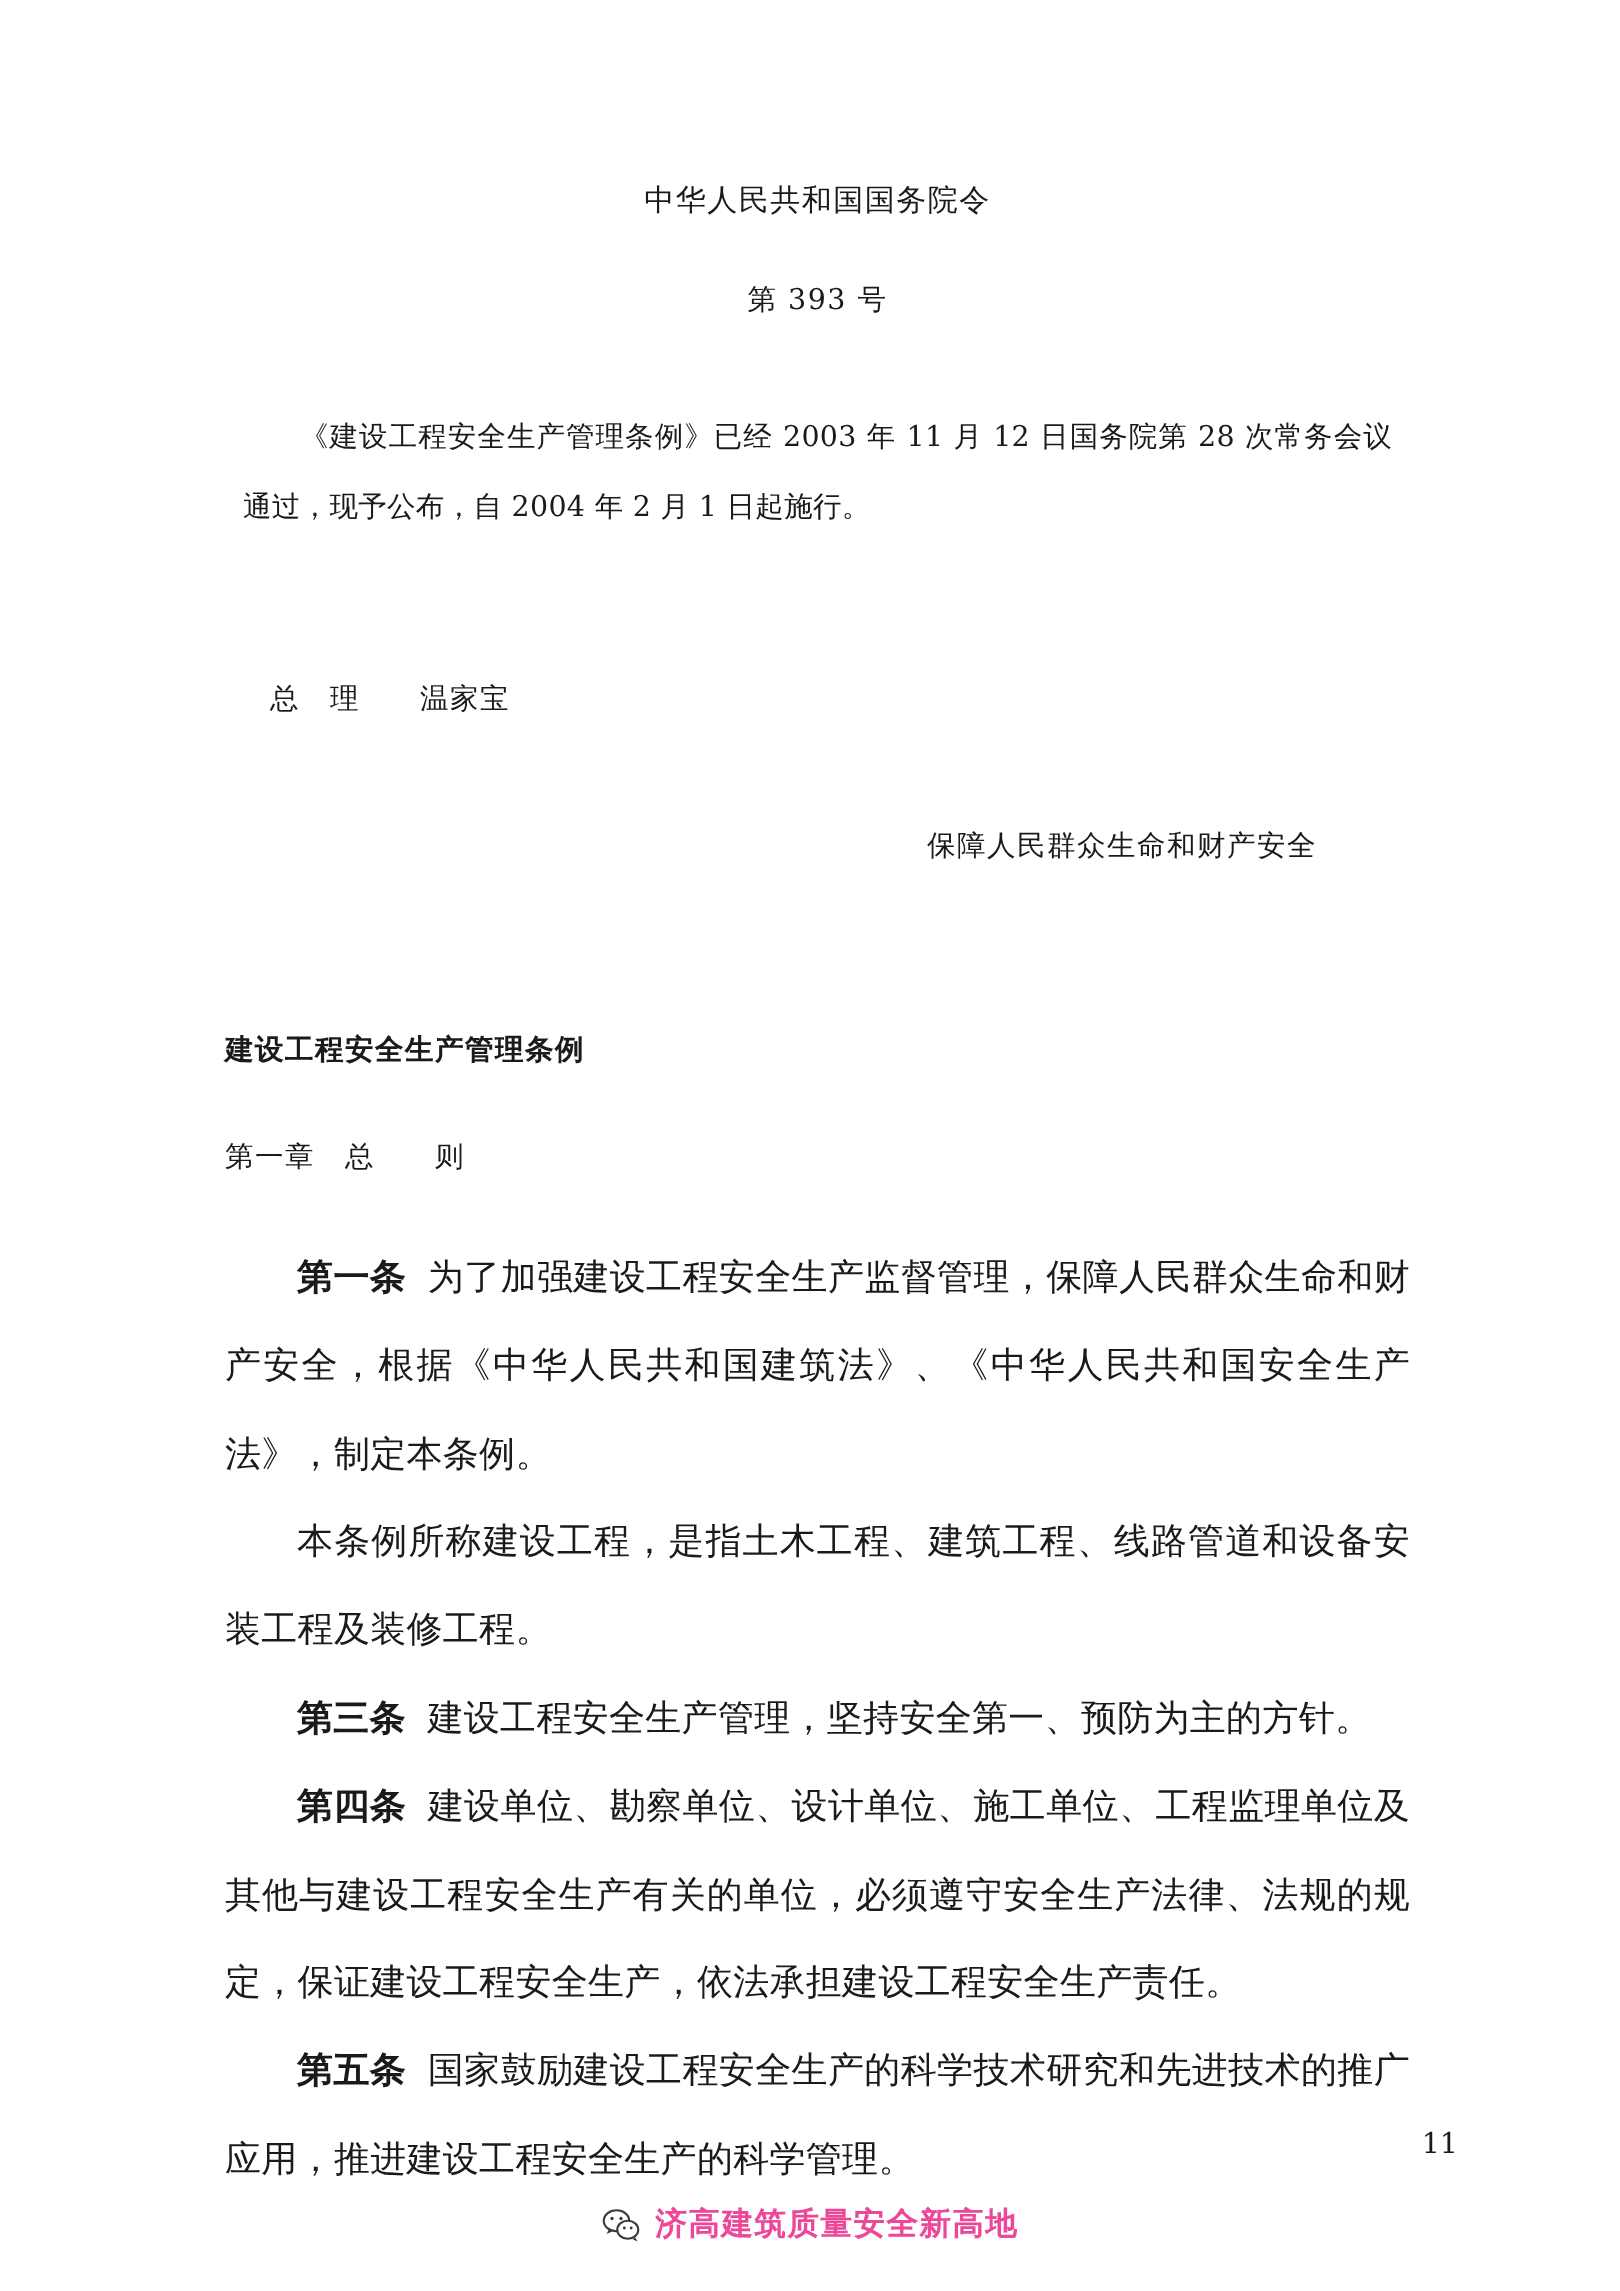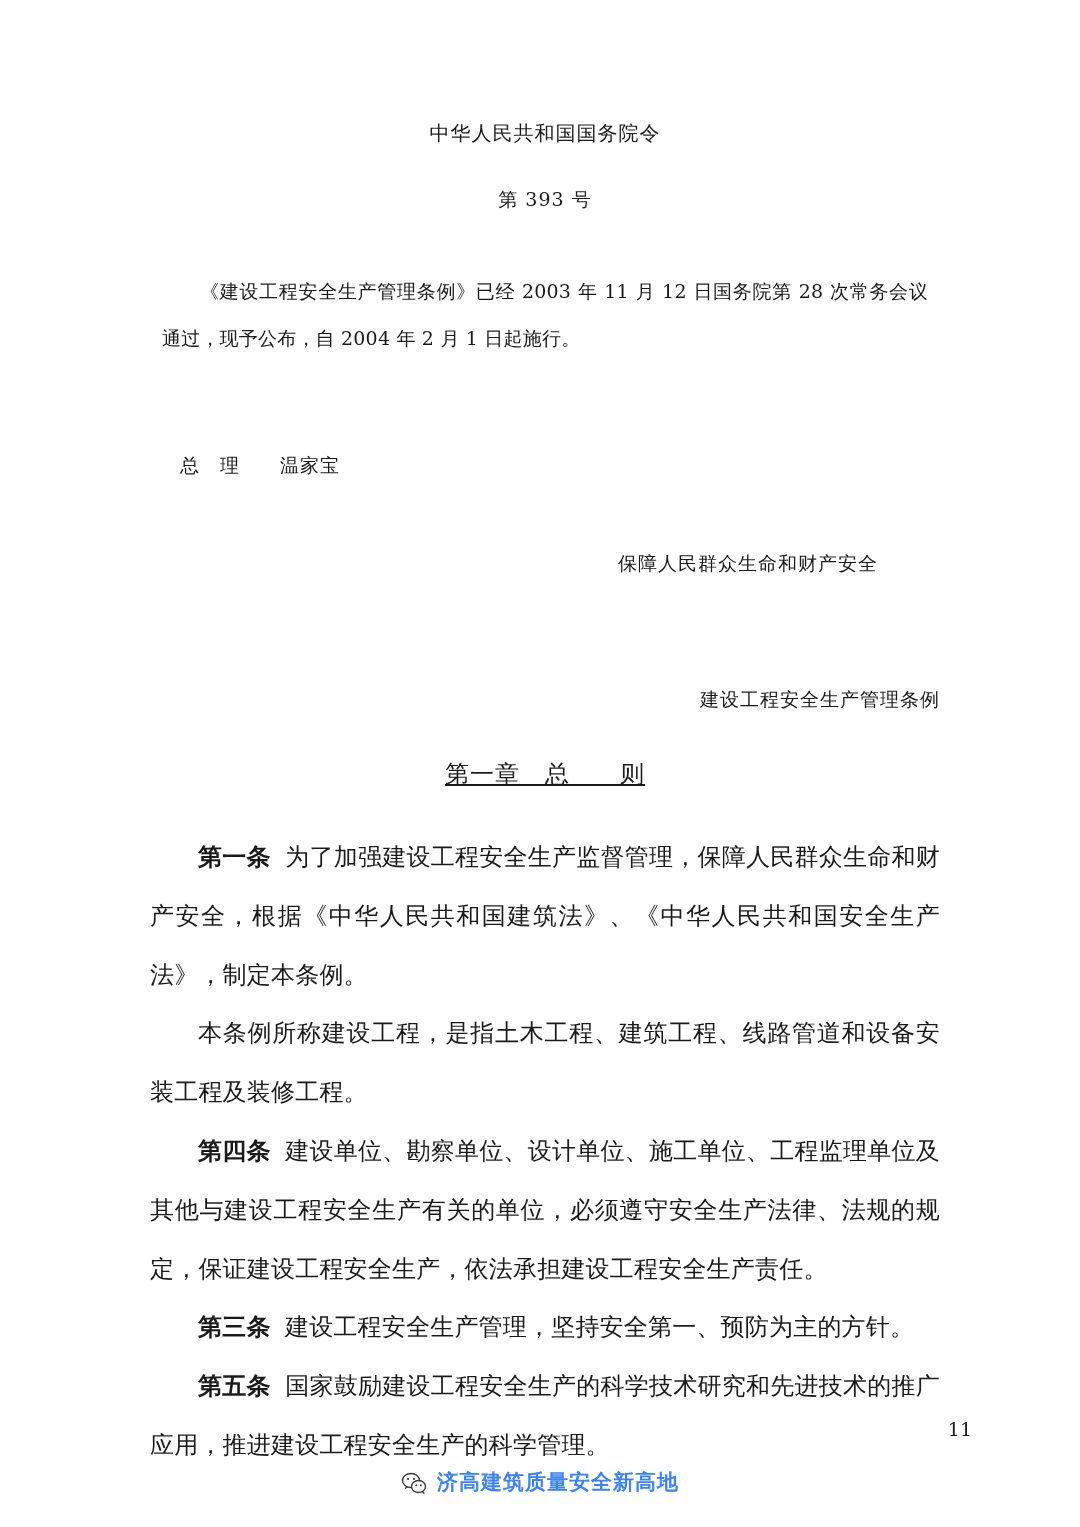--- a/index.html
+++ b/index.html
@@ -53,32 +53,31 @@
     margin: 92px 0 0 30px;
     letter-spacing: 1px;
   }
   .date-line {
     font-size: 19px;
     text-align: right;
     margin: 72px 62px 0 0;
     letter-spacing: 1px;
   }
   .reg-title {
-    text-align: right;
+    text-align: left;
     font-size: 19px;
-    font-weight: normal;
+    font-weight: bold;
     margin: 110px 0 0 0;
     letter-spacing: 1px;
   }
   .chapter-title {
-    text-align: center;
-    font-size: 24px;
+    text-align: left;
+    font-size: 19px;
     margin: 45px 0 38px 0;
     letter-spacing: 1px;
-    text-decoration: underline;
   }
   .article {
     font-size: 24px;
     line-height: 2.45;
     text-align: justify;
     text-indent: 2em;
     margin: 0;
     letter-spacing: 0.2px;
   }
   .article .label {
@@ -92,21 +91,21 @@
     font-size: 19px;
     font-family: "DejaVu Serif", "Liberation Serif", serif;
     margin-left: 36px;
   }
   .watermark {
     position: absolute;
     left: 0;
     right: 0;
     top: 1468px;
     text-align: center;
-    color: #3b82f6;
+    color: #ec4899;
     font-size: 21px;
     font-family: "DejaVu Sans", "Liberation Sans", sans-serif;
     font-weight: bold;
     letter-spacing: 1px;
     display: flex;
     justify-content: center;
     align-items: center;
     gap: 10px;
   }
   .wechat-icon {
@@ -135,23 +134,23 @@
 
     <h2 class="reg-title">建设工程安全生产管理条例</h2>
 
     <div class="chapter-title">第一章　总　　则</div>
 
     <p class="article"><span class="label">第一条</span><span>为了加强建设工程安全生产监督管理，保障人民群众生命和财产安全，根据《中华人民共和国建筑法》、《中华人民共和国安全生产法》，制定本条例。</span></p>
 
 
     <p class="article"><span>本条例所称建设工程，是指土木工程、建筑工程、线路管道和设备安装工程及装修工程。</span></p>
 
+    <p class="article"><span class="label">第三条</span><span>建设工程安全生产管理，坚持安全第一、预防为主的方针。</span></p>
+
     <p class="article"><span class="label">第四条</span><span>建设单位、勘察单位、设计单位、施工单位、工程监理单位及其他与建设工程安全生产有关的单位，必须遵守安全生产法律、法规的规定，保证建设工程安全生产，依法承担建设工程安全生产责任。</span></p>
-
-    <p class="article"><span class="label">第三条</span><span>建设工程安全生产管理，坚持安全第一、预防为主的方针。</span></p>
 
     <p class="article"><span class="label">第五条</span><span>国家鼓励建设工程安全生产的科学技术研究和先进技术的推广应用，推进建设工程安全生产的科学管理。</span></p>
 
   </div>
 
   <div class="page-number">11</div>
 
   <div class="watermark">
     <span class="wechat-icon">
       <svg viewBox="0 0 26 26" width="26" height="26" xmlns="http://www.w3.org/2000/svg">

